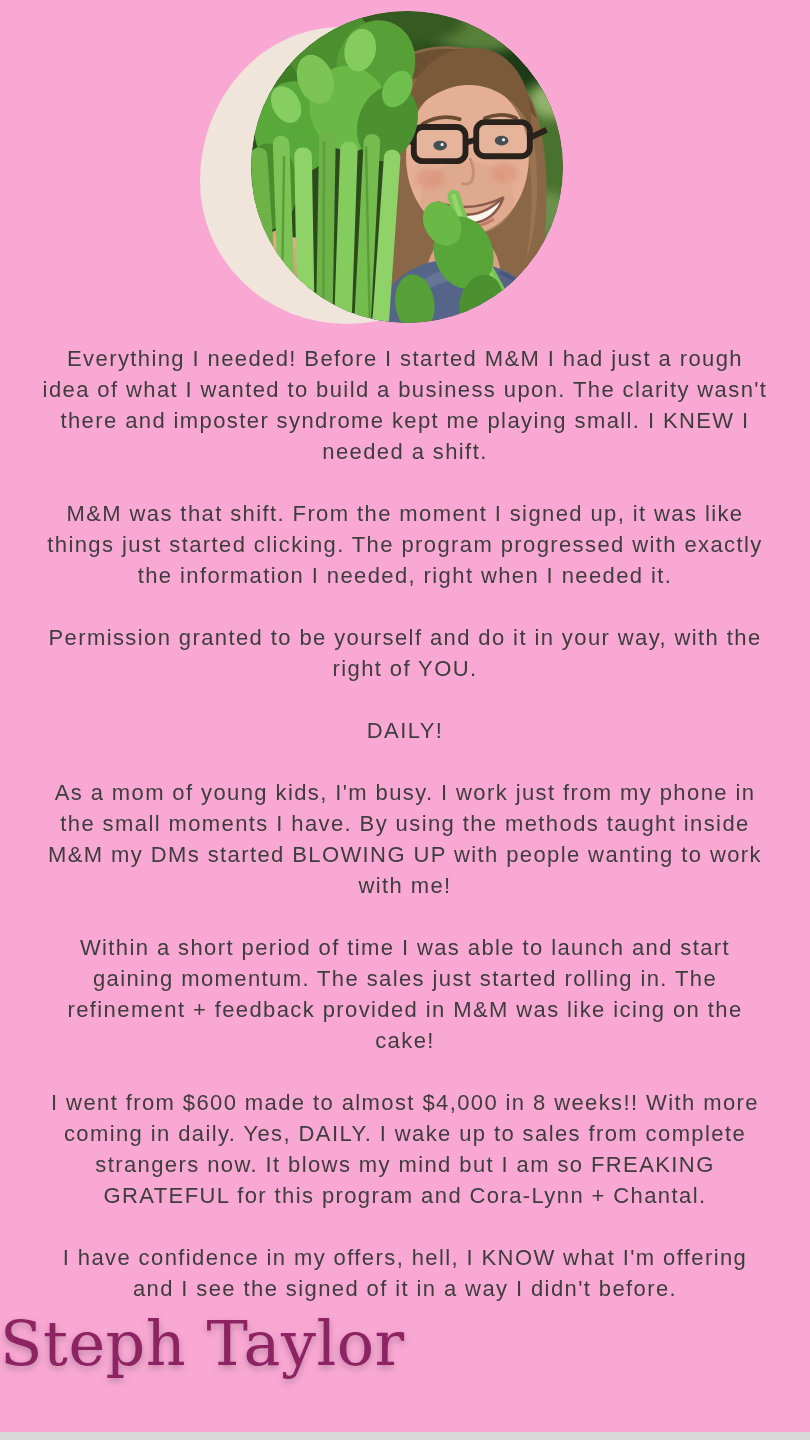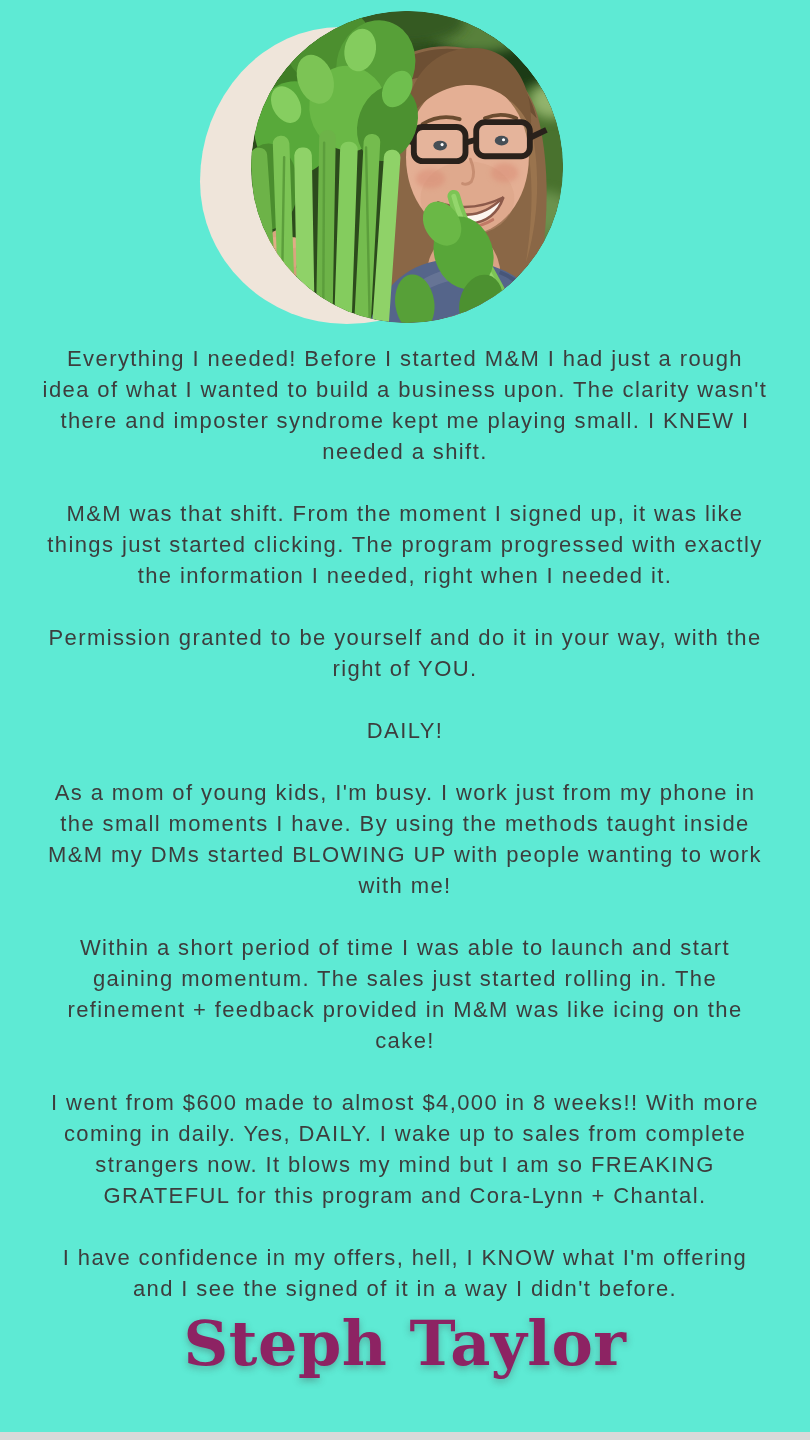--- a/index.html
+++ b/index.html
@@ -1,20 +1,20 @@
 <!DOCTYPE html>
 <html><head>
 <meta charset="utf-8">
 <style>
   html,body{margin:0;padding:0;background:#ffffff;}
   .page{
     position:relative;
     width:810px;height:1440px;
     margin:0 auto;
-    background:#5eead4;
+    background:#f9a8d4;
     overflow:hidden;
     font-family:"Liberation Sans", sans-serif;
   }
   
   .hero{position:relative;width:810px;height:340px;}
   .blob{
     position:absolute;
     left:200px;top:27px;
     width:306px;height:297px;
     background:#efe5da;
@@ -37,23 +37,22 @@
     color:#3d3d3d;
     font-size:22px;
     line-height:31px;
     letter-spacing:1.4px;
   }
   .testimonial p{margin:0 0 31px 0;}
   .testimonial p:last-child{margin-bottom:5px;}
   
   .signature{
     margin:0 auto;
-    text-align:center;
     font-family:"DejaVu Serif","Liberation Serif",serif;
-    font-weight:700;
+    font-weight:400;
     font-size:62px;
     line-height:70px;
     color:#8d2363;
     letter-spacing:0.5px;
     text-shadow:0 3px 7px rgba(60,60,60,0.35);
   }
   .bottom-bar{
     position:absolute;
     left:0;bottom:0;
     width:810px;height:8px;

